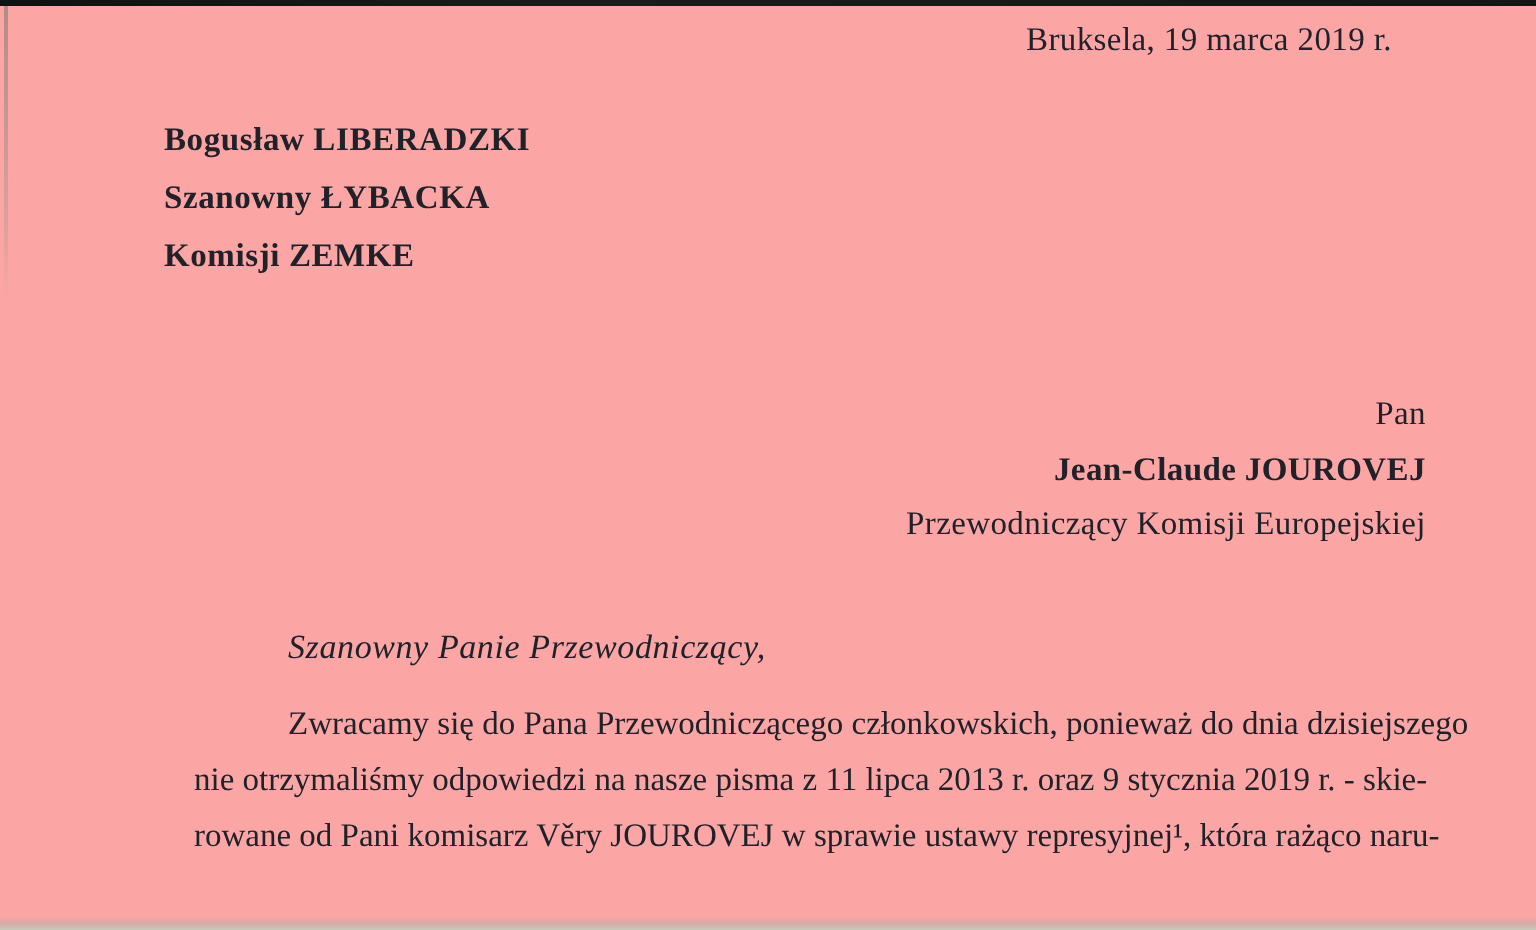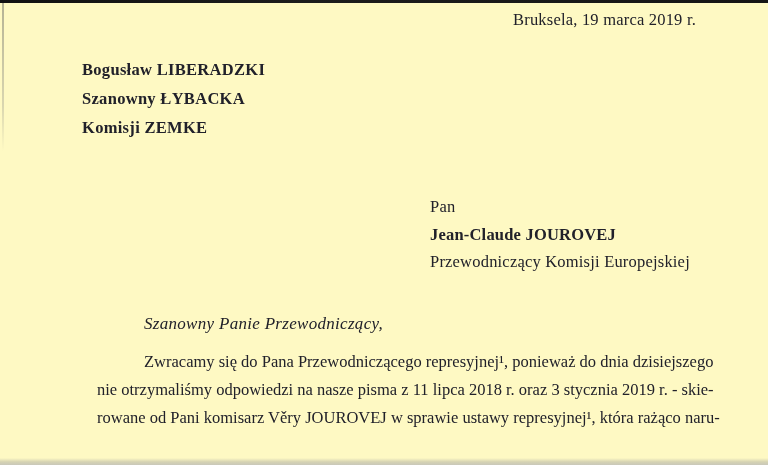--- a/index.html
+++ b/index.html
@@ -4,21 +4,21 @@
 <style>
   html, body {
     margin: 0;
     padding: 0;
     background: #e8e8e0;
   }
   .page {
     position: relative;
     width: 768px;
     height: 465px;
-    background: #fef9c3;
+    background: #fca5a5;
     overflow: hidden;
     font-family: "Liberation Serif", serif;
     color: #21212a;
   }
   
   .top-bar {
     position: absolute;
     top: 0; left: 0;
     width: 768px; height: 3px;
     background: linear-gradient(90deg, #111 0%, #1c1c1c 40%, #151515 100%);
@@ -49,24 +49,25 @@
     top: 55px;
     left: 82px;
     font-weight: bold;
     font-size: 16.5px;
     line-height: 29px;
     letter-spacing: 0.3px;
   }
   .recipient {
     position: absolute;
     top: 193px;
-    left: 430px;
+    left: 453px;
     font-size: 16.5px;
     line-height: 27.5px;
     letter-spacing: 0.2px;
+    text-align: right;
   }
   .recipient .name { font-weight: bold; }
   .salutation {
     position: absolute;
     top: 314px;
     left: 144px;
     font-style: italic;
     font-size: 17px;
     letter-spacing: 0.3px;
   }
@@ -107,18 +108,18 @@
 
   <div class="recipient">
     <div>Pan</div>
     <div class="name">Jean-Claude JOUROVEJ</div>
     <div>Przewodniczący Komisji Europejskiej</div>
   </div>
 
   <div class="salutation">Szanowny Panie Przewodniczący,</div>
 
   <div class="body-par">
-    <div class="body-line indent">Zwracamy się do Pana Przewodniczącego represyjnej¹, ponieważ do dnia dzisiejszego</div>
-    <div class="body-line">nie otrzymaliśmy odpowiedzi na nasze pisma z 11 lipca 2018 r. oraz 3 stycznia 2019 r. - skie-</div>
+    <div class="body-line indent">Zwracamy się do Pana Przewodniczącego członkowskich, ponieważ do dnia dzisiejszego</div>
+    <div class="body-line">nie otrzymaliśmy odpowiedzi na nasze pisma z 11 lipca 2013 r. oraz 9 stycznia 2019 r. - skie-</div>
     <div class="body-line">rowane od Pani komisarz Věry JOUROVEJ w sprawie ustawy represyjnej¹, która rażąco naru-</div>
   </div>
 
 </div>
 
 </body></html>

